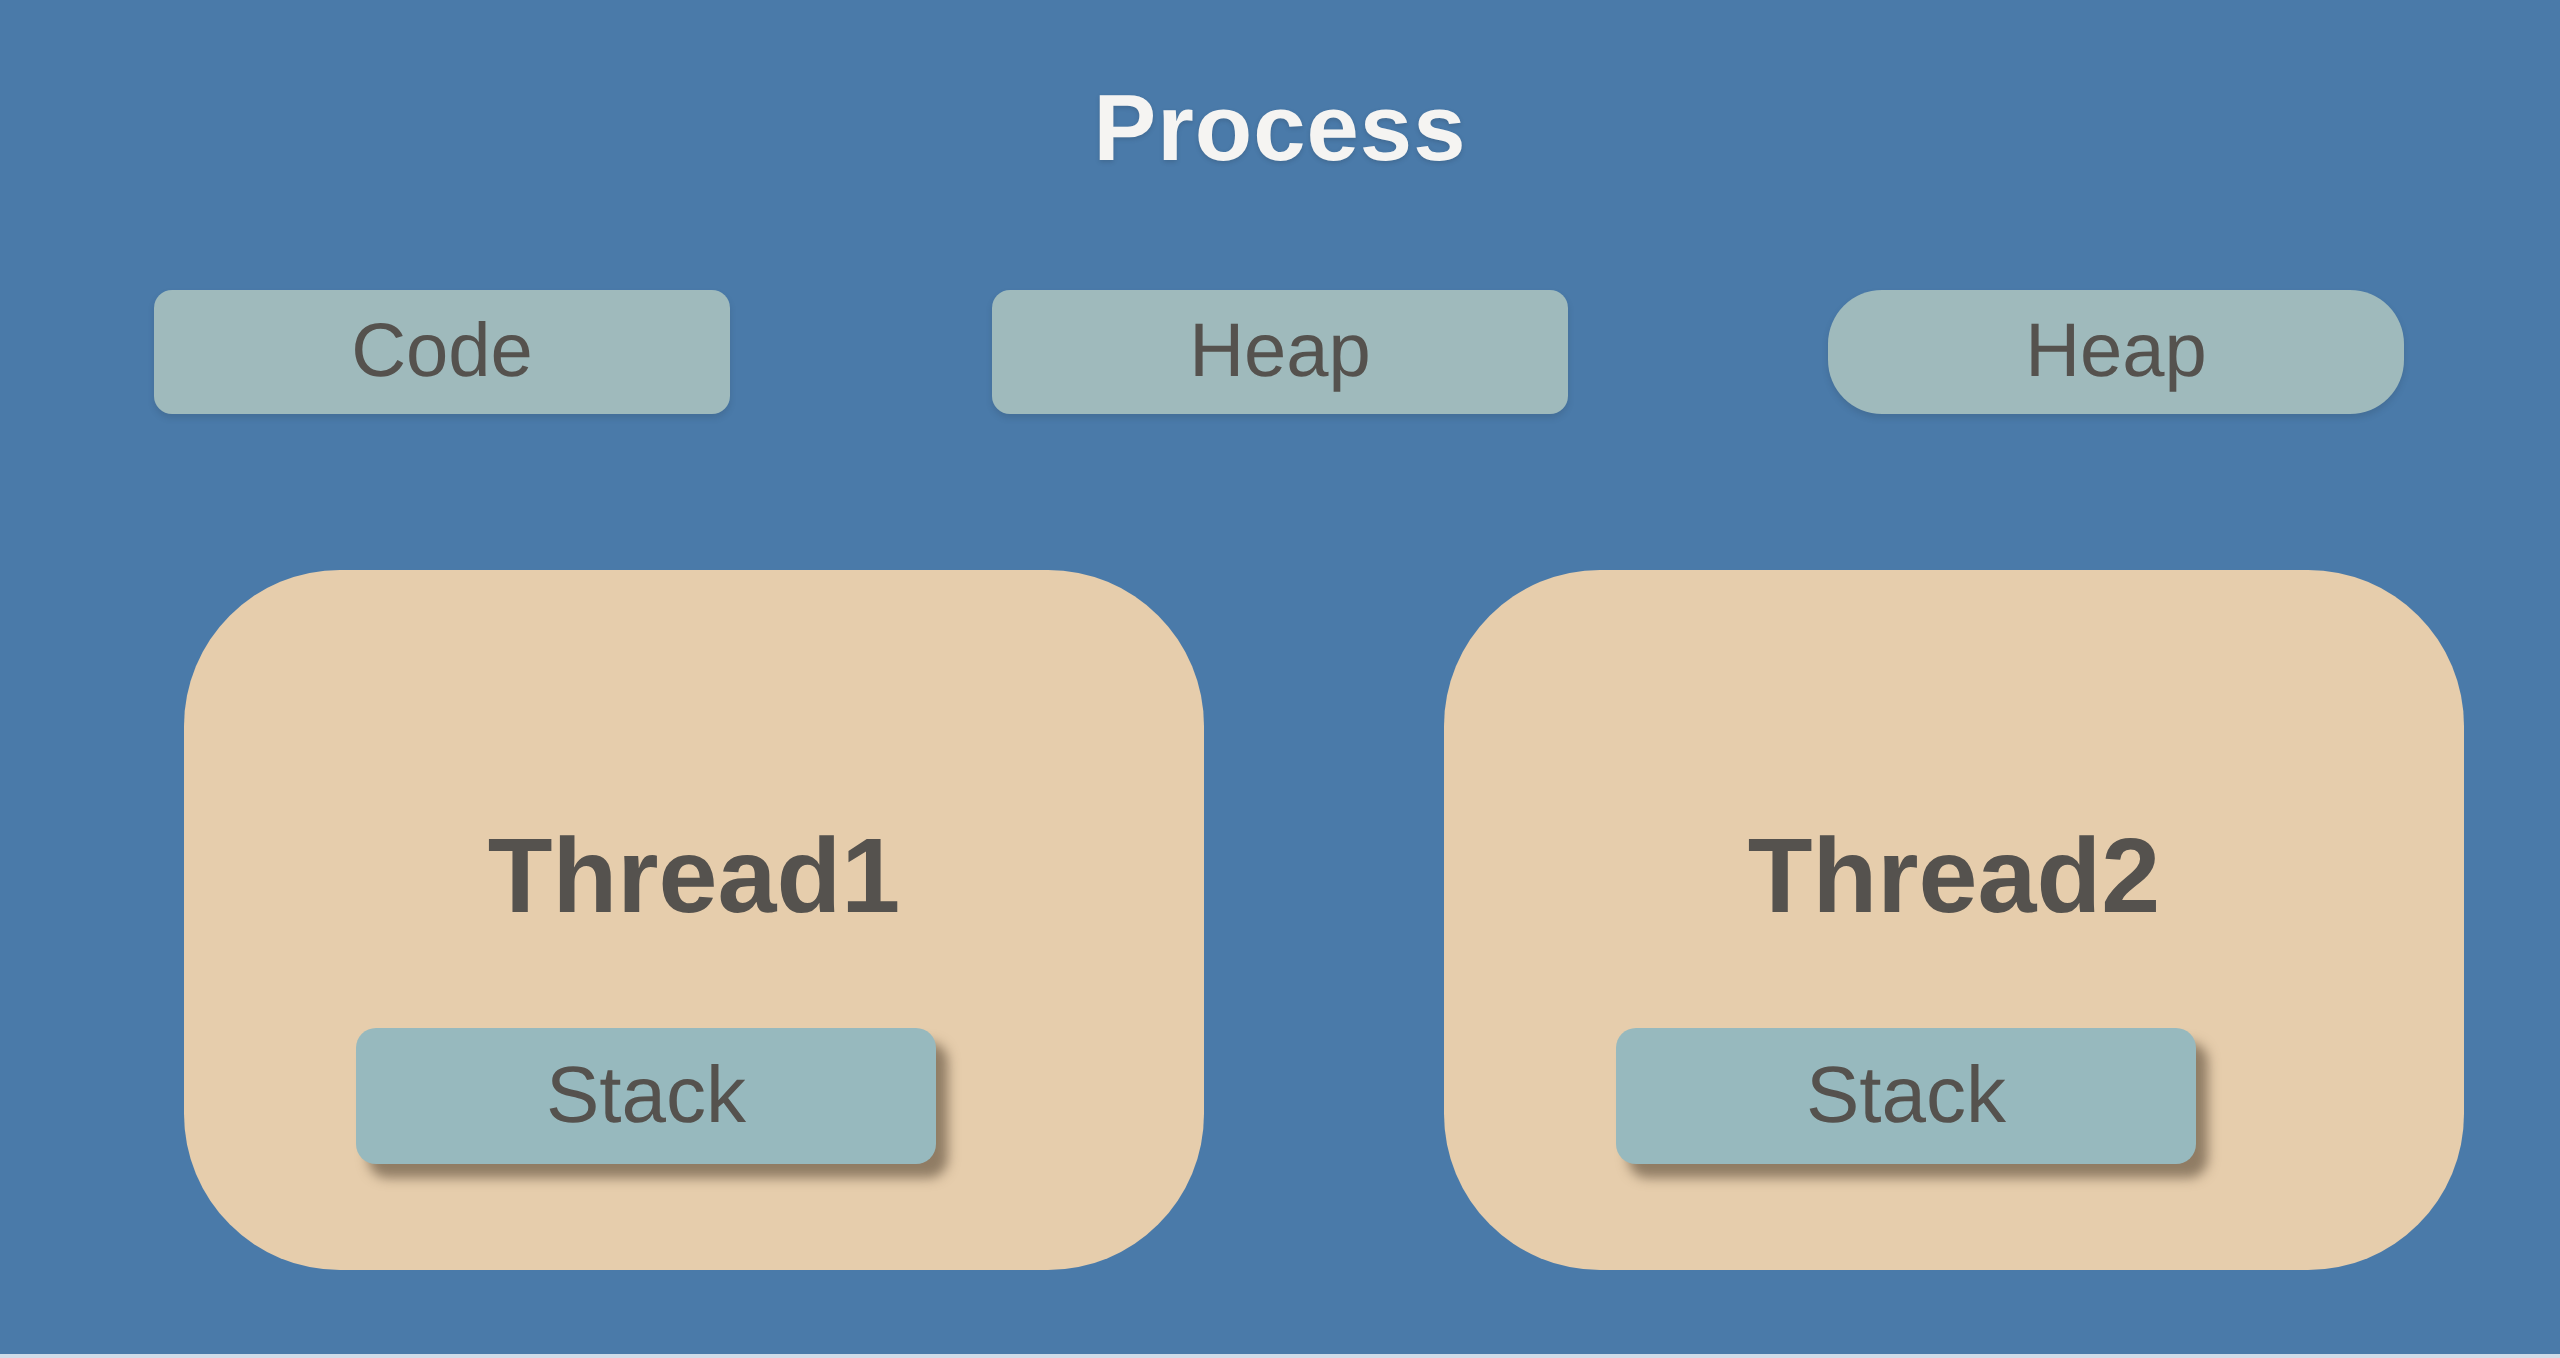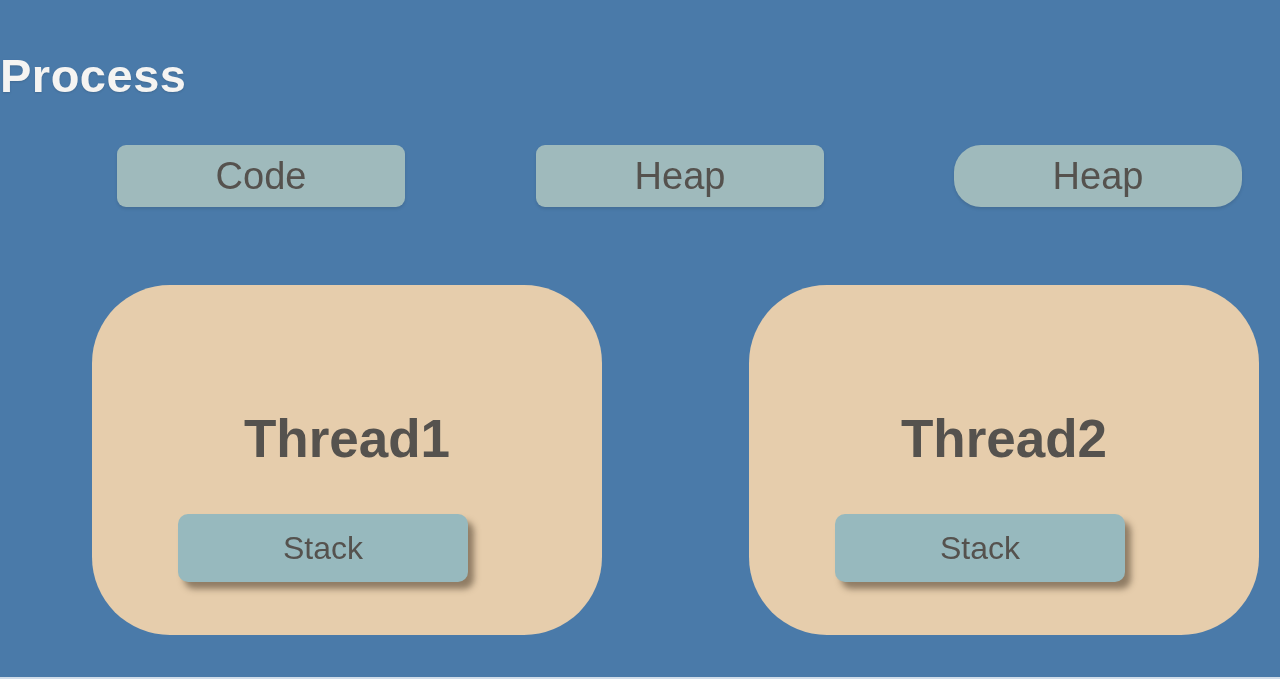--- a/index.html
+++ b/index.html
@@ -10,63 +10,63 @@
   }
   .canvas {
     position: relative;
     width: 1280px;
     height: 679px;
     background: var(--background, #4A7AA9);
     overflow: hidden;
   }
   .title {
     position: absolute;
-    top: 48px;
+    top: 36px;
     left: 0;
     width: 100%;
     margin: 0;
+    text-align: center;
     font-size: 47px;
     font-weight: 700;
     letter-spacing: 0.5px;
     color: var(--title-text, #F5F4F2);
     text-shadow: 0 1px 2px rgba(40,60,80,0.25);
   }
   .mem-box {
     position: absolute;
     top: 145px;
     width: 288px;
     height: 62px;
     border-radius: 9px;
     background: var(--memory-box-fill, #9FBABC);
     display: flex;
     align-items: center;
     justify-content: center;
     box-shadow: 0 2px 3px rgba(40,55,70,0.18);
-    margin-left: 40px;
   }
   .mem-box span {
     font-size: 38px;
     font-weight: 400;
     color: var(--dark-text, #55524E);
   }
   .mem-box.code { left: 77px; }
   .mem-box.data { left: 496px; }
   .mem-box.heap { left: 914px; border-radius: 27px; }
 
   .thread-card {
     position: absolute;
     top: 285px;
     width: 462px;
     height: 350px;
     border-radius: 78px;
     background: var(--thread-card-fill, #E6CDAC);
     padding-left: 48px;
   }
   .thread-card.t1 { left: 92px; }
-  .thread-card.t2 { left: 722px; margin-left: 27px; }
+  .thread-card.t2 { left: 722px; }
 
   .thread-label {
     position: absolute;
     top: 123px;
     left: 0;
     width: 100%;
     text-align: center;
     font-size: 53px;
     font-weight: 600;
     color: var(--dark-text, #55524E);
@@ -78,21 +78,21 @@
     width: 290px;
     height: 68px;
     border-radius: 10px;
     background: var(--stack-box-fill, #97B9BE);
     display: flex;
     align-items: center;
     justify-content: center;
     box-shadow: 6px 7px 6px rgba(72,58,42,0.55);
   }
   .stack-box span {
-    font-size: 32px;
+    font-size: 40px;
     font-weight: 400;
     color: var(--dark-text, #55524E);
   }
   .bottom-strip {
     position: absolute;
     left: 0;
     bottom: 0;
     width: 100%;
     height: 2px;
     background: rgba(255,255,255,0.75);

